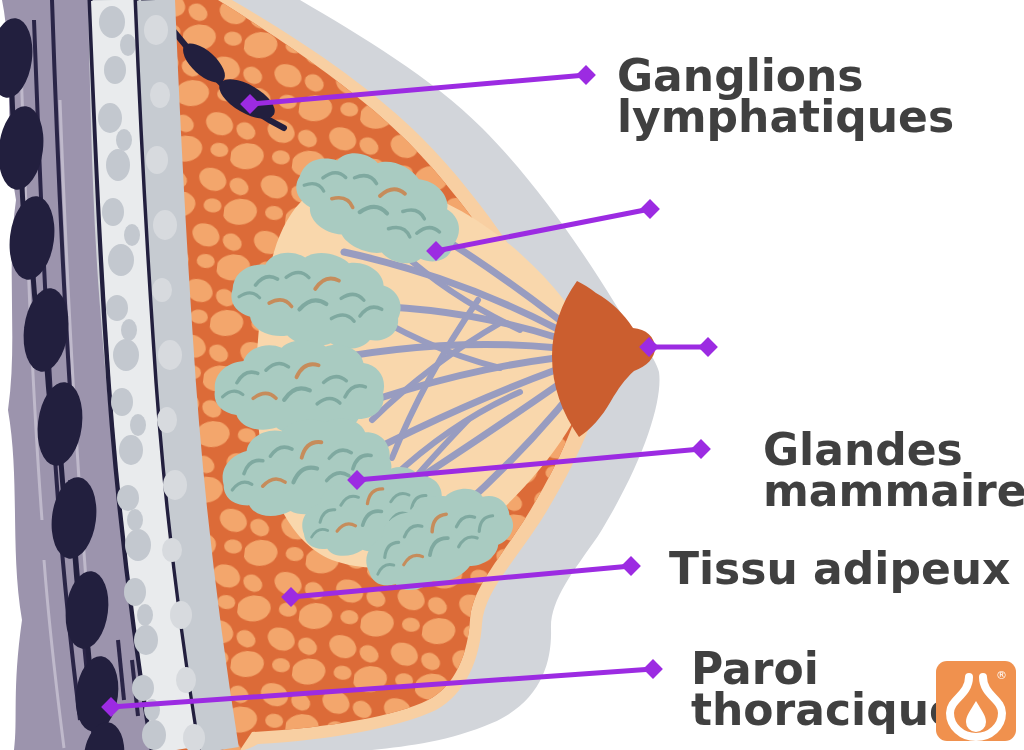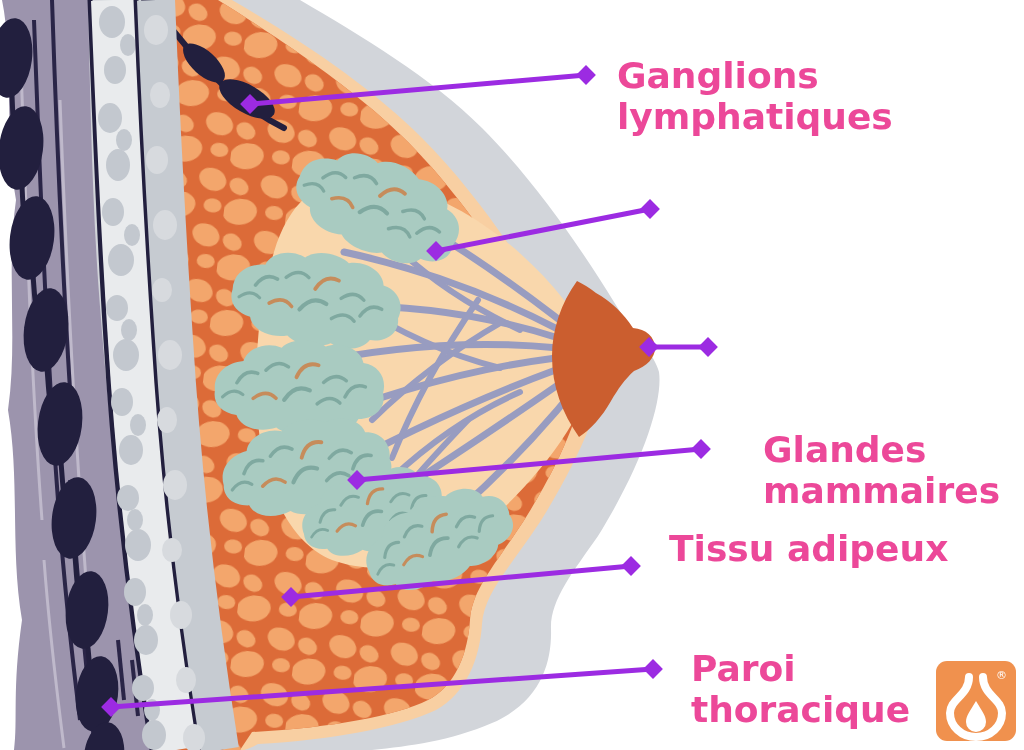--- a/index.html
+++ b/index.html
@@ -1,19 +1,19 @@
 <!DOCTYPE html>
 <html><head>
 <meta charset="utf-8">
 <style>
   html,body{margin:0;padding:0;background:#fff;}
   .stage{position:relative;width:1024px;height:750px;background:#ffffff;overflow:hidden;
          font-family:"DejaVu Sans","Liberation Sans",sans-serif;}
   .fig-svg{position:absolute;left:0;top:0;width:1024px;height:750px;}
-  .lbl{position:absolute;color:#ec4899;font-weight:bold;font-size:36px;line-height:41px;
+  .lbl{position:absolute;color:#404040;font-weight:bold;font-size:44px;line-height:41px;
        white-space:pre-line;letter-spacing:0px;}
   .logo{position:absolute;left:936px;top:661px;width:80px;height:80px;}
 </style>
 </head>
 <body>
 
 <div class="stage">
 
   <svg class="fig-svg" viewBox="0 0 1024 750">
     <defs>
@@ -221,21 +221,21 @@
         <rect x="104" y="700" width="14" height="14" transform="rotate(45 111 707)" stroke="none"></rect>
         <rect x="646" y="662" width="14" height="14" transform="rotate(45 653 669)" stroke="none"></rect>
       </g>
     </g>
   </svg>
 
   <div class="lbl" style="left:617px;top:55px;">Ganglions
 lymphatiques</div>
   <div class="lbl" style="left:731px;top:429px;margin-left:32px;">Glandes
 mammaires</div>
-  <div class="lbl" style="left:669px;top:528px;">Tissu adipeux</div>
+  <div class="lbl" style="left:669px;top:548px;">Tissu adipeux</div>
   <div class="lbl" style="left:691px;top:648px;">Paroi thoracique</div>
 
   <div class="logo">
     <svg viewBox="0 0 80 80" width="80" height="80">
       <rect x="0" y="0" width="80" height="80" rx="11" fill="#F0914E"></rect>
       <path d="M33,16 C33,34 14,38 14,52 A26,24 0 0 0 66,52 C66,38 47,34 47,16" fill="none" stroke="#ffffff" stroke-width="8" stroke-linecap="round"></path>
       <path d="M40,40 C34,50 30,55 30,61 A10,10 0 0 0 50,61 C50,55 46,50 40,40 Z" fill="#ffffff"></path>
       <text x="60" y="18" font-size="11" fill="#ffffff">®</text>
     </svg>
   </div>

